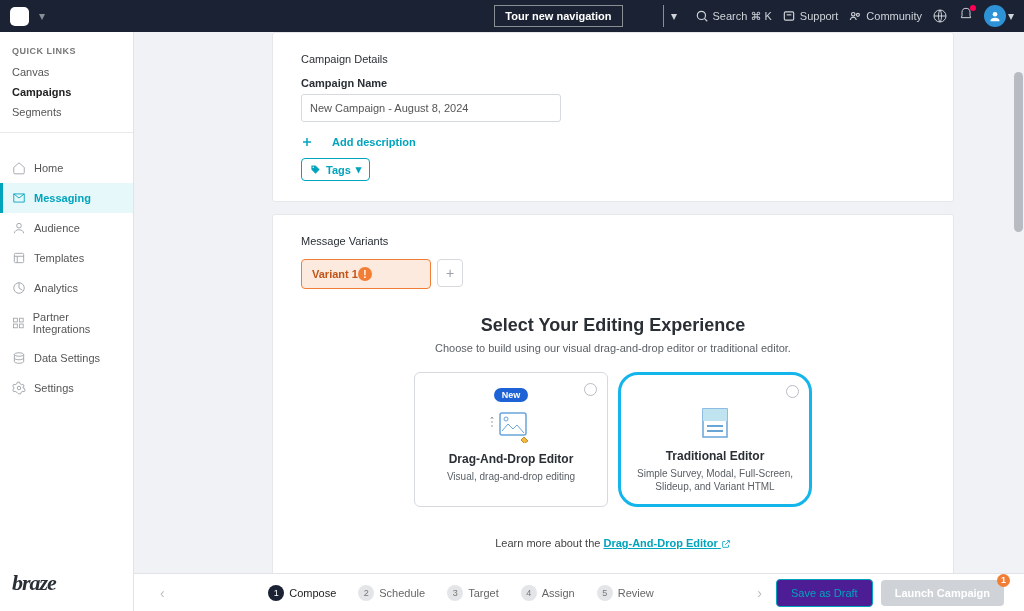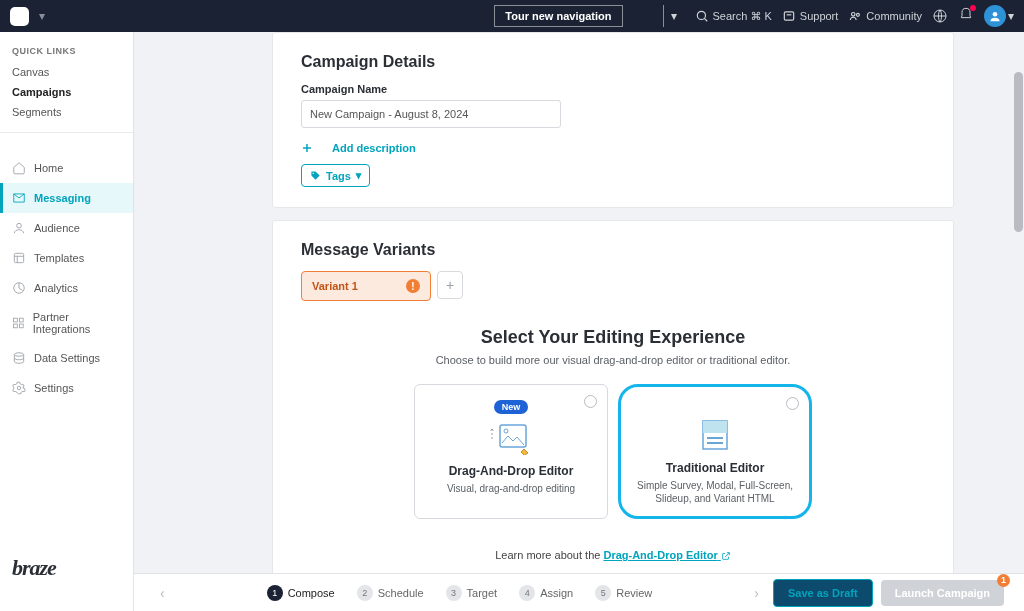--- a/index.html
+++ b/index.html
@@ -32,31 +32,31 @@
   .app{display:flex;height:calc(100vh - 32px);}
   .sidebar{width:var(--sidebar-w);background:#fff;border-right:1px solid #e1e3e6;padding-top:14px;font-size:11px;color:var(--text);position:relative;}
   .ql-head{font-size:9px;font-weight:bold;letter-spacing:.5px;color:#777;padding:0 12px 6px;}
   .ql-item{padding:4px 12px;font-size:11px;color:#555;}
   .ql-item.active{font-weight:bold;color:#222;}
   .nav{margin-top:20px;}
   .nav-item{display:flex;align-items:center;gap:8px;padding:8px 12px;font-size:11px;color:#555;cursor:pointer;}
   .nav-item.active{background:#e6f8fa;color:var(--teal);font-weight:bold;border-left:3px solid var(--teal);padding-left:9px;}
   .nav-item svg{width:14px;height:14px;stroke:#9aa0a6;fill:none;stroke-width:1.5;}
   .nav-item.active svg{stroke:var(--teal);}
-  .brand{position:absolute;bottom:30px;left:12px;font-family:Georgia,serif;font-size:22px;font-weight:bold;font-style:italic;letter-spacing:-1px;color:#2a2f36;}
+  .brand{position:absolute;bottom:15px;left:12px;font-family:Georgia,serif;font-size:22px;font-weight:bold;font-style:italic;letter-spacing:-1px;color:#2a2f36;}
   
   .main{flex:1;overflow:auto;padding:0 70px 60px 138px;}
   .card{background:#fff;border:1px solid #e5e7ea;border-radius:3px;padding:20px 28px;margin-bottom:12px;}
-  .sec-title{font-size:16px;font-weight:bold;color:#2a2f36;margin-bottom:12px;}
+  .sec-title{font-size:11px;font-weight:normal;color:#2a2f36;margin-bottom:12px;}
   .lbl{font-size:11px;font-weight:bold;color:#2a2f36;margin-bottom:5px;}
   .input{width:260px;border:1px solid #d6d9dd;border-radius:3px;padding:7px 8px;font-size:11px;color:#555;}
   .add-link{display:flex;align-items:center;gap:19px;color:var(--teal);font-size:11px;font-weight:bold;margin:14px 0 10px;}
   .tags-btn{display:inline-flex;align-items:center;gap:5px;border:1px solid var(--teal);color:var(--teal);font-size:11px;font-weight:bold;padding:4px 8px;border-radius:4px;}
   .variant-row{display:flex;gap:6px;margin-bottom:26px;}
-  .variant-tab{border:1px solid var(--orange-bd);background:var(--orange-sel);color:#c25417;font-size:11px;font-weight:bold;padding:7px 10px;border-radius:4px;width:130px;display:flex;align-items:center;justify-content:space-between;}
+  .variant-tab{border:1px solid var(--orange-bd);background:var(--orange-sel);color:#c25417;font-size:11px;font-weight:bold;padding:7px 10px;border-radius:4px;width:130px;display:flex;align-items:center;justify-content:flex-start;}
   .variant-tab .warn{width:14px;height:14px;border-radius:50%;background:var(--orange-bd);color:#fff;display:flex;align-items:center;justify-content:center;font-size:10px;}
   .add-variant{width:26px;height:28px;border:1px solid #d6d9dd;border-radius:4px;display:flex;align-items:center;justify-content:center;color:#9aa0a6;font-size:14px;}
   .editing-title{text-align:center;font-size:18px;font-weight:bold;color:#2a2f36;}
   .editing-sub{text-align:center;font-size:11px;color:#5b6066;margin:6px 0 18px;}
   .editor-cards{display:flex;justify-content:center;gap:10px;}
   .ed-card{width:194px;height:135px;border:1px solid #d6d9dd;border-radius:6px;padding:14px 12px 10px;position:relative;text-align:center;}
   .ed-card.selected{border:3px solid var(--blue-sel);border-radius:20px;}
   .ed-radio{position:absolute;top:10px;right:10px;width:13px;height:13px;border:1.5px solid #b8bcc2;border-radius:50%;}
   .ed-badge{display:inline-block;background:#1e63d6;color:#fff;font-size:9px;font-weight:bold;padding:2px 8px;border-radius:8px;margin-bottom:4px;}
   .ed-icon{height:40px;display:flex;align-items:center;justify-content:center;margin-bottom:6px;}
@@ -66,21 +66,21 @@
   .learn a{color:var(--teal);font-weight:bold;text-decoration:underline;}
   
   .stepper{position:fixed;bottom:0;left:var(--sidebar-w);right:0;height:38px;background:#fff;border-top:1px solid #e1e3e6;display:flex;align-items:center;padding:0 20px;gap:8px;}
   .step-nav-arrow{color:#b8bcc2;font-size:14px;padding:0 6px;}
   .steps{flex:1;display:flex;justify-content:center;gap:22px;}
   .step{display:flex;align-items:center;gap:5px;font-size:11px;color:#666;}
   .step-num{width:16px;height:16px;border-radius:50%;background:#e3e5e8;color:#777;display:flex;align-items:center;justify-content:center;font-size:9px;}
   .step.active .step-num{background:#1a2233;color:#fff;}
   .step.active{color:#222;}
   .btn{padding:7px 14px;font-size:11px;border-radius:4px;cursor:pointer;}
-  .btn-draft{border:1px solid var(--teal);color:var(--teal);background:#0c4a6e;font-weight:bold;text-align:center;}
+  .btn-draft{border:1px solid var(--teal);color:var(--teal);background:#4c1d95;font-weight:normal;text-align:center;}
   .btn-launch{border:none;background:#cfd3d8;color:#fff;font-weight:bold;position:relative;}
   .launch-badge{position:absolute;top:-6px;right:-6px;width:13px;height:13px;border-radius:50%;background:#f27e36;color:#fff;font-size:9px;display:flex;align-items:center;justify-content:center;}
   
   .fake-scroll{position:fixed;top:32px;right:1px;width:9px;height:calc(100vh - 32px);}
   .fake-scroll .thumb{background:#b8bcc2;border-radius:5px;width:100%;height:160px;margin-top:40px;}
   
   .ql-sep{border-bottom:1px solid #e8eaec;margin:10px 0 6px;}
 </style>
 </head>
 <body>
@@ -235,21 +235,21 @@
       <div class="sec-title">Message Variants</div>
       <div class="variant-row">
         <div class="variant-tab">
           <span>Variant 1</span>
           <span class="warn">!</span>
         </div>
         <div class="add-variant">+</div>
       </div>
 
       <div class="editing-title">Select Your Editing Experience</div>
-      <div class="editing-sub">Choose to build more our visual drag-and-drop editor or traditional editor.</div>
+      <div class="editing-sub">Choose to build using our visual drag-and-drop editor or traditional editor.</div>
 
       <div class="editor-cards">
         <div class="ed-card">
           <div class="ed-radio"></div>
           <span class="ed-badge">New</span>
           <div class="ed-icon">
             <svg width="44" height="34" viewBox="0 0 44 34" fill="none">
                 <rect x="11" y="4" width="26" height="22" rx="2" stroke="#6aa5d8" stroke-width="1.5"></rect>
                 <circle cx="17" cy="10" r="2" stroke="#6aa5d8"></circle>
                 <path d="M13 22l6-7 5 5 4-4 7 8" stroke="#6aa5d8"></path>

